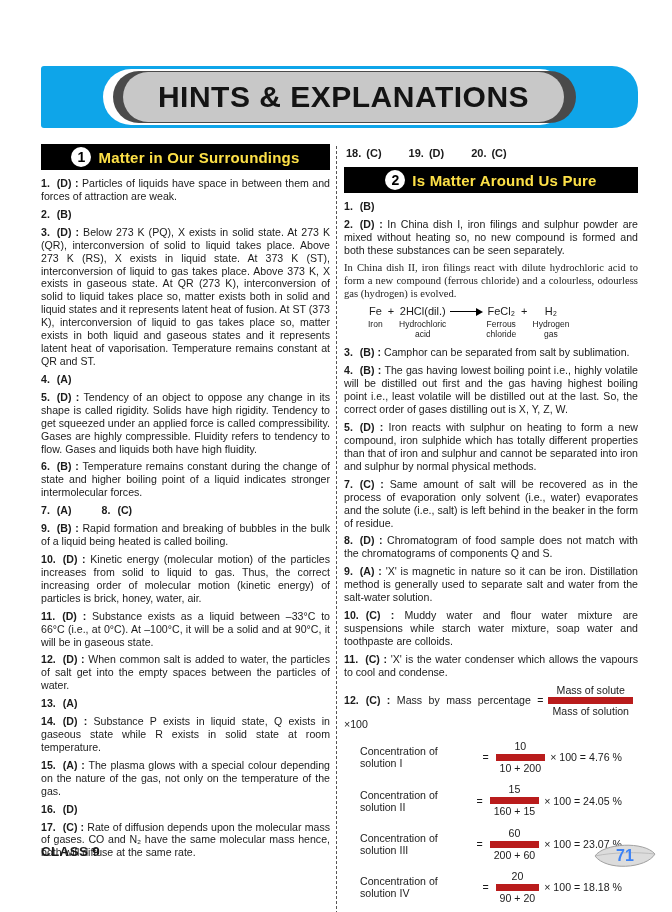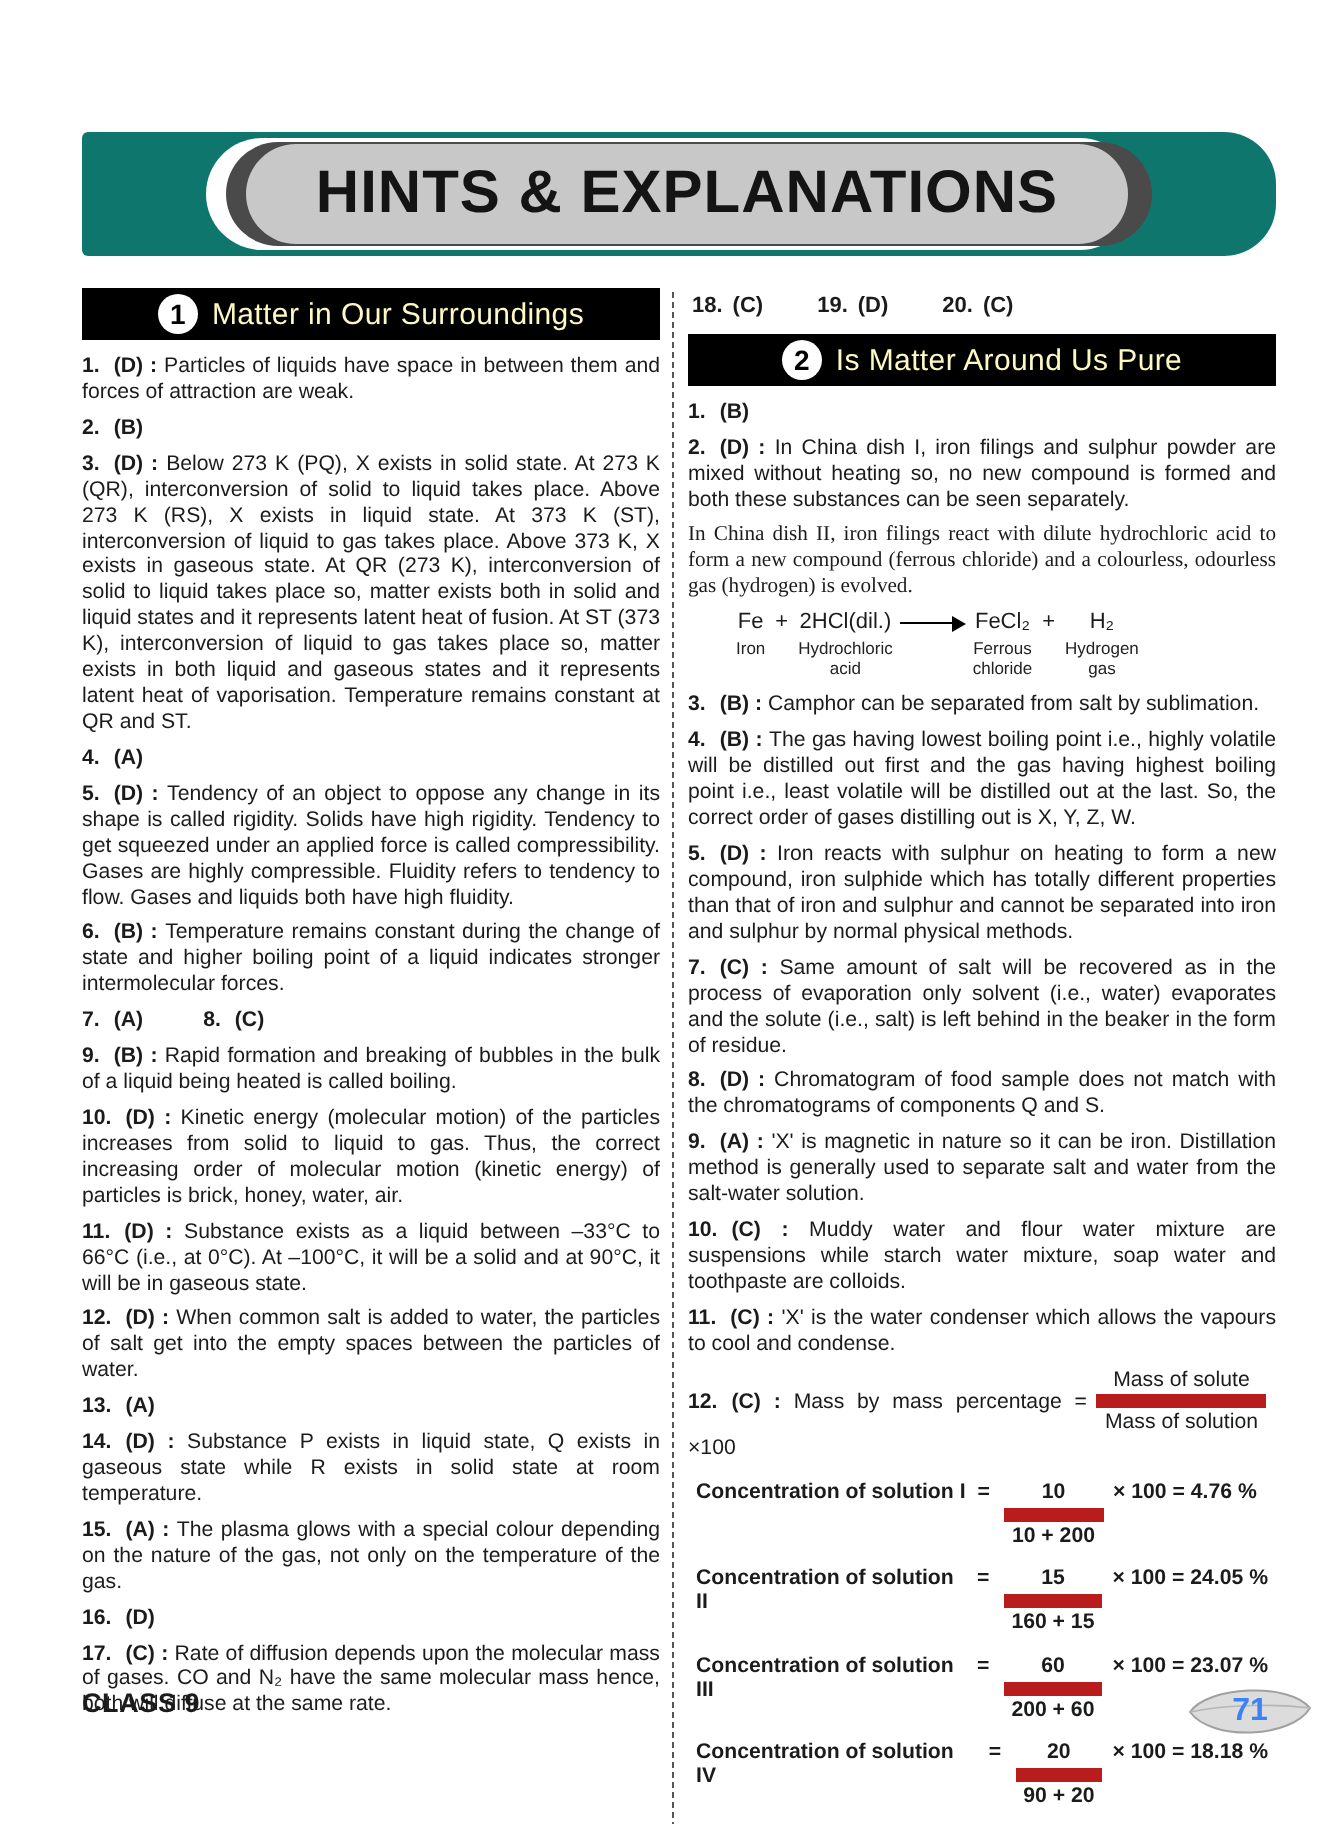--- a/index.html
+++ b/index.html
@@ -5,21 +5,21 @@
   html,body{margin:0;padding:0;}
   body{
     width:672px;height:912px;position:relative;overflow:hidden;
     background:#ffffff;color:#1b1b1b;
     font-family:"Liberation Sans","DejaVu Sans",sans-serif;
     -webkit-font-smoothing:antialiased;
   }
   
   .main-header{
     position:absolute;left:41px;top:66px;width:597px;height:62px;
-    background:#0f766e;border-radius:3px 26px 26px 3px;
+    background:#0ea5e9;border-radius:3px 26px 26px 3px;
   }
   .cap{position:absolute;border-radius:999px;}
   .cap-white{top:3px;bottom:3px;left:62px;right:70px;background:#ffffff;}
   .cap-dark{top:5px;bottom:5px;left:72px;right:62px;background:#4a4a4a;}
   .cap-gray{top:6px;bottom:6px;left:82px;right:74px;background:#c8c8c8;}
   .main-title{
     position:absolute;left:82px;right:74px;top:0;bottom:0;
     display:flex;align-items:center;justify-content:center;
     font-size:30px;font-weight:bold;color:#141414;letter-spacing:.5px;white-space:nowrap;
   }
@@ -31,21 +31,21 @@
   
   .sec-bar{
     background:#000;height:26px;display:flex;align-items:center;justify-content:center;
     gap:7px;margin:0 0 7px 0;
   }
   .sec-circle{
     width:20px;height:20px;border-radius:50%;background:#fff;color:#000;
     display:flex;align-items:center;justify-content:center;
     font-weight:bold;font-size:14px;flex:none;
   }
-  .sec-title{color:#fef9c3;font-weight:normal;font-size:15px;letter-spacing:.2px;white-space:nowrap;}
+  .sec-title{color:#fde047;font-weight:bold;font-size:15px;letter-spacing:.2px;white-space:nowrap;}
   
   .item{margin:0 0 5px 0;font-size:10.6px;line-height:1.22;text-align:justify;}
   .item.cont{text-align:justify;font-family:Liberation Serif, serif;}
   .b{font-weight:bold;}
   .ans{margin-left:7px;}
   .gap{margin-left:30px;}
   .top-ans{display:flex;gap:27px;margin:3px 0 8px 2px;font-size:11px;}
   .top-ans .pair .ans{margin-left:5px;}
   
   .equation{display:flex;align-items:flex-start;margin:3px 0 7px 24px;font-size:11px;line-height:13px;}
@@ -55,21 +55,21 @@
   .eq-op{padding:0 5px;}
   .eq-arrow{position:relative;width:34px;height:13px;margin:0 3px;flex:none;}
   .eq-arrow::before{content:"";position:absolute;left:1px;right:4px;top:6px;border-top:1.4px solid #000;}
   .eq-arrow::after{content:"";position:absolute;right:0;top:2.5px;width:0;height:0;
     border-left:7px solid #000;border-top:4px solid transparent;border-bottom:4px solid transparent;}
   
   .frac{display:inline-flex;flex-direction:column;align-items:center;vertical-align:middle;
     margin:0 5px;font-size:10.6px;line-height:1.2;}
   .fr-num{align-self:stretch;text-align:center;border-bottom:7px solid #b91c1c;padding:0 4px 1px;}
   .fr-den{padding:1px 4px 0;white-space:nowrap;text-align:center;}
-  .conc-line{display:flex;align-items:flex-start;margin:9px 4px;font-size:10.6px;font-weight:bold;}
+  .conc-line{display:flex;align-items:center;margin:9px 16px;font-size:10.6px;}
   .conc-line .eqsign{margin:0 2px 0 6px;}
   .conc-tail{white-space:nowrap;}
   
   .footer{position:absolute;left:41px;right:16px;top:840px;display:flex;
     justify-content:space-between;align-items:flex-start;}
   .class-label{font-weight:bold;font-size:13.5px;letter-spacing:.3px;margin-top:4px;}
   .page-badge{position:relative;width:62px;height:32px;flex:none;}
   .page-badge svg{position:absolute;inset:0;}
   .page-num{position:absolute;inset:0;display:flex;align-items:center;justify-content:center;
     font-weight:bold;font-size:16px;color:#3b82f6;}

